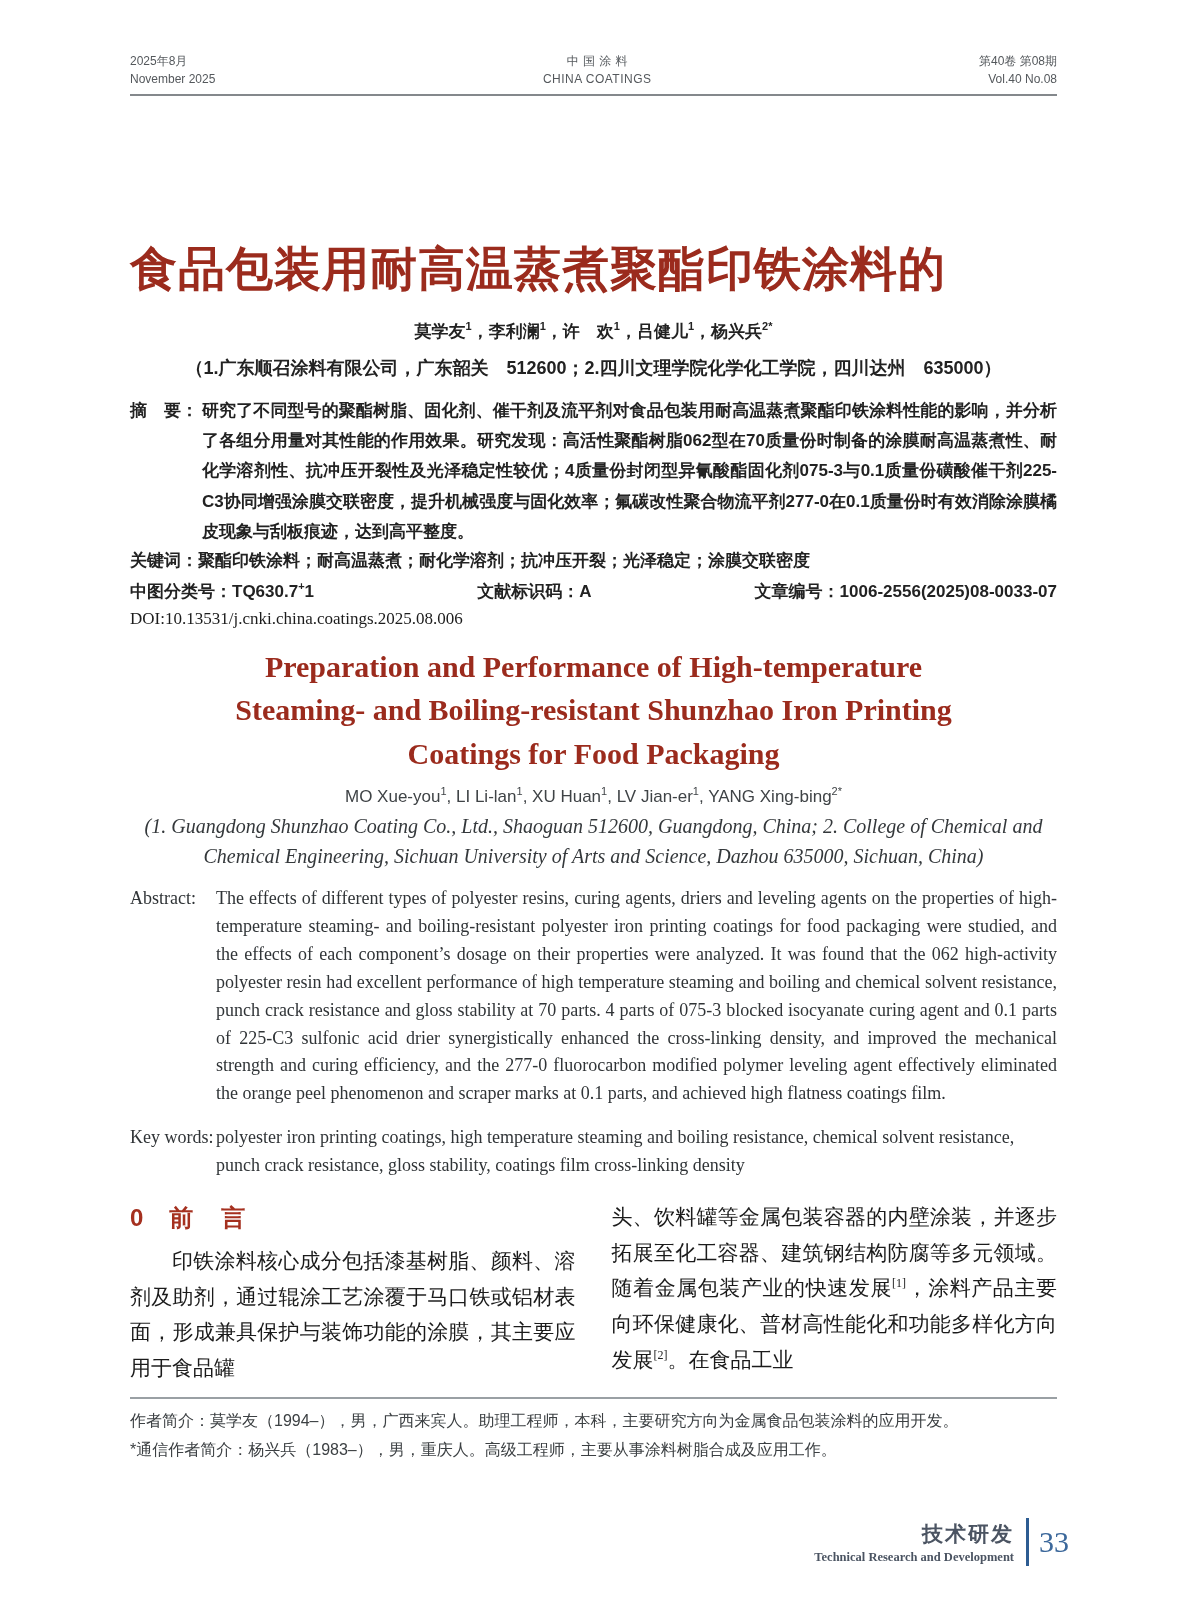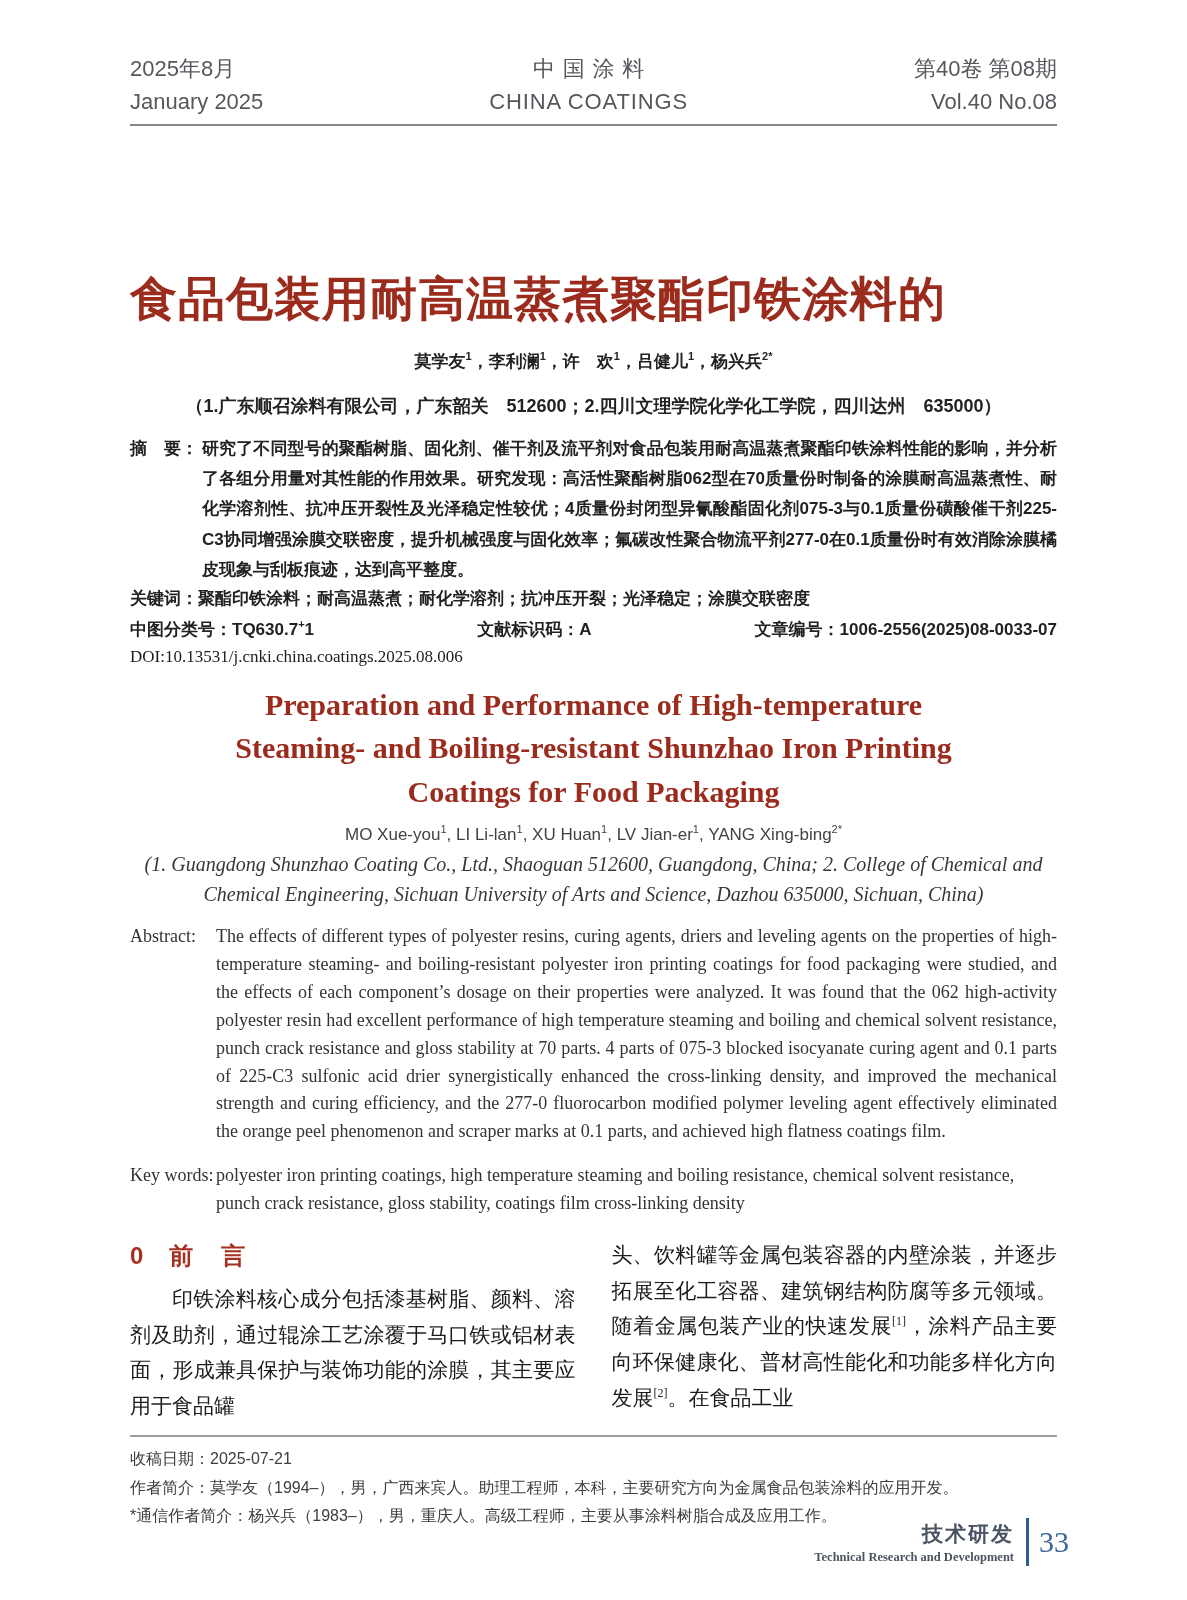--- a/index.html
+++ b/index.html
@@ -6,34 +6,34 @@
   .page{
     width:1187px;height:1600px;position:relative;background:#ffffff;
     overflow:hidden;font-family:"Liberation Sans",sans-serif;color:#1c1c1c;
     margin:0 auto;box-sizing:border-box;
   }
   .content{padding:0 130px;}
   
   .journal-header{
     display:flex;justify-content:space-between;align-items:flex-end;
     padding-top:52px;padding-bottom:6px;border-bottom:2px solid #84888c;
-    color:#54585c;font-size:22px;line-height:1.5;
+    color:#54585c;font-size:12px;line-height:1.5;
   }
   .jh-col.center{text-align:center;}
   .jh-col.right{text-align:right;}
   .jh-cn{letter-spacing:0.35em;margin-right:-0.35em;}
   .jh-col.center .en{letter-spacing:0.04em;}
   
   .title-cn{
     margin:140px 0 0;text-align:left;color:#9b2b1d;
     font-size:47px;line-height:1.4;font-weight:bold;letter-spacing:1px;
   }
   .authors-cn{margin-top:18px;text-align:center;font-size:17px;font-weight:bold;color:#222;}
   .authors-cn sup{font-size:11px;}
-  .affil-cn{margin-top:21px;text-align:center;font-size:18px;font-weight:bold;color:#222;}
+  .affil-cn{margin-top:13px;text-align:center;font-size:18px;font-weight:bold;color:#222;}
   
   .abstract-cn{margin-top:16px;display:flex;font-size:17px;font-weight:600;line-height:1.78;color:#222;}
   .abstract-cn .label{white-space:nowrap;margin-right:4px;}
   .abstract-cn .text{text-align:justify;flex:1;}
   .keywords-cn{margin-top:0;font-size:17px;font-weight:600;line-height:1.7;color:#222;}
   .class-row{margin-top:4px;display:flex;justify-content:space-between;font-size:17px;font-weight:600;color:#222;}
   .class-row sup{font-size:11px;}
   .doi{margin-top:6px;font-family:"Liberation Serif",serif;font-size:17px;color:#1c1c1c;}
   
   .title-en{
@@ -81,21 +81,21 @@
 </style>
 </head>
 <body>
 
 <div class="page">
   <div class="content">
 
     <header class="journal-header">
       <div class="jh-col left">
         <div>2025年8月</div>
-        <div>January 2025</div>
+        <div>November 2025</div>
       </div>
       <div class="jh-col center">
         <div class="jh-cn">中国涂料</div>
         <div class="en">CHINA COATINGS</div>
       </div>
       <div class="jh-col right">
         <div>第40卷 第08期</div>
         <div>Vol.40 No.08</div>
       </div>
     </header>
@@ -155,21 +155,20 @@
           <span class="sec-num">0</span><span>前　言</span>
         </h3>
         <p class="body-p indent">印铁涂料核心成分包括漆基树脂、颜料、溶剂及助剂，通过辊涂工艺涂覆于马口铁或铝材表面，形成兼具保护与装饰功能的涂膜，其主要应用于食品罐</p>
       </div>
       <div class="col">
         <p class="body-p"><span>头、饮料罐等金属包装容器的内壁涂装，并逐步拓展至化工容器、建筑钢结构防腐等多元领域。随着金属包装产业的快速发展</span><sup>[1]</sup><span>，涂料产品主要向环保健康化、普材高性能化和功能多样化方向发展</span><sup>[2]</sup><span>。在食品工业</span></p>
       </div>
     </div>
 
     <div class="footnotes">
-      <div>收稿日期：2025-07-21</div>
       <div>作者简介：莫学友（1994–），男，广西来宾人。助理工程师，本科，主要研究方向为金属食品包装涂料的应用开发。</div>
       <div>*通信作者简介：杨兴兵（1983–），男，重庆人。高级工程师，主要从事涂料树脂合成及应用工作。</div>
     </div>
 
   </div>
 
   <div class="page-footer">
     <div class="pf-labels">
       <div class="pf-cn">技术研发</div>
       <div class="pf-en">Technical Research and Development</div>

